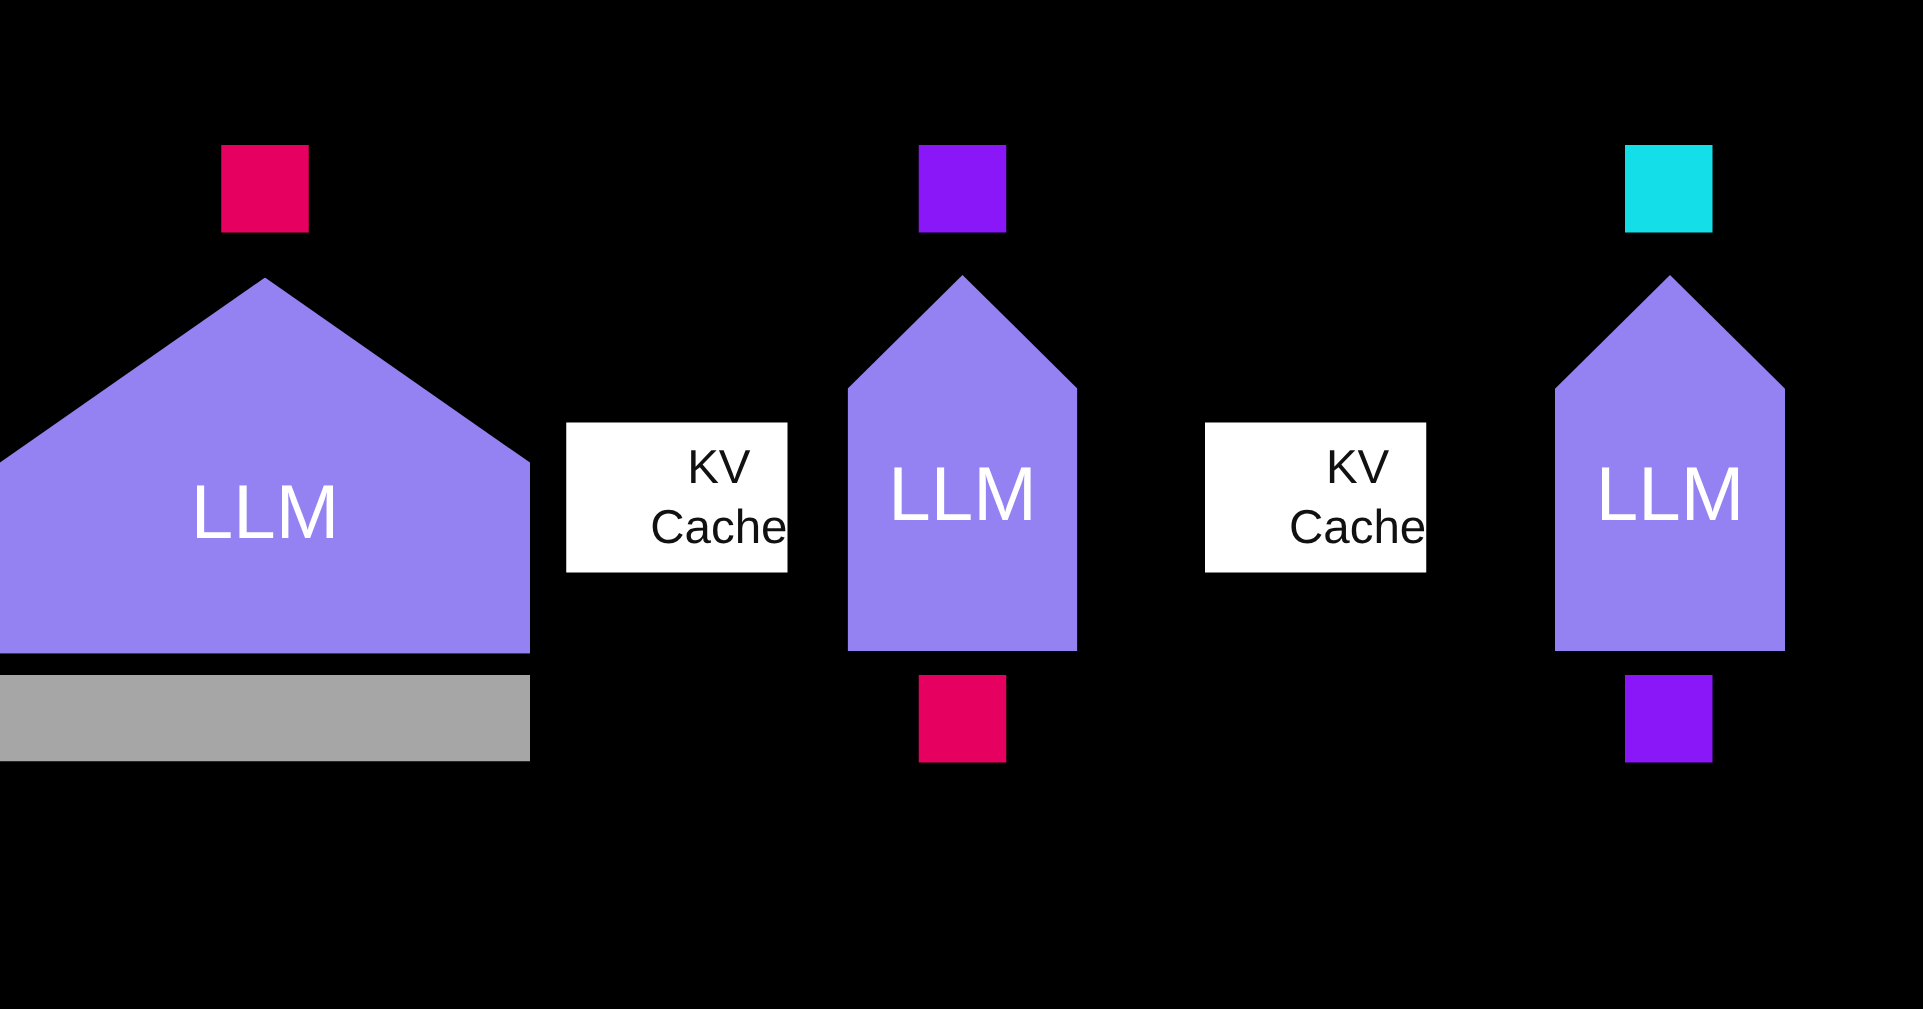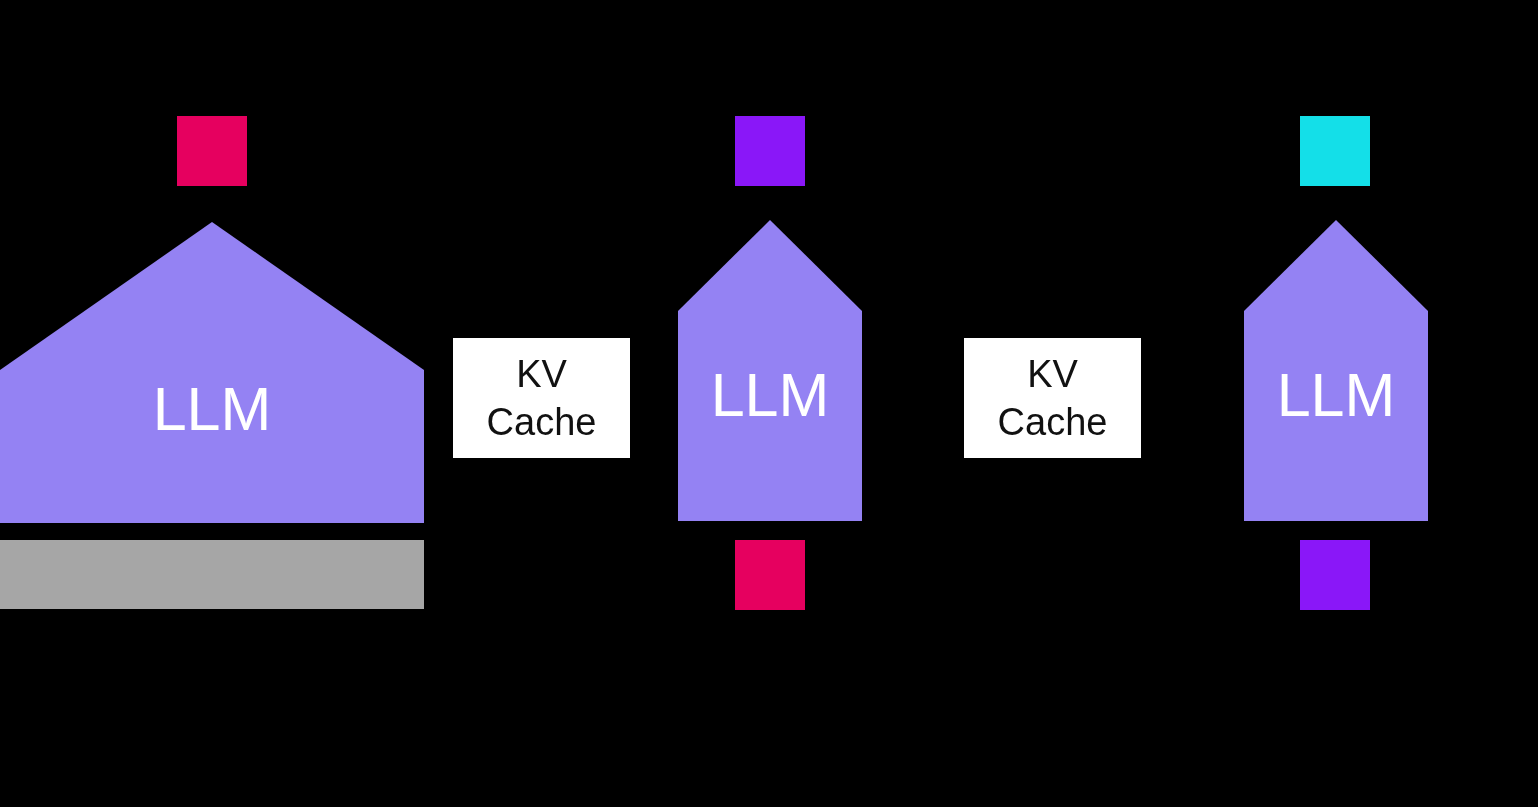--- a/index.html
+++ b/index.html
@@ -61,21 +61,21 @@
     position: absolute;
     left: 0; top: 540px;
     width: 424px; height: 69px;
   }
 
   .kv-box {
     position: absolute;
     width: 177px; height: 120px;
     display: flex;
     align-items: center;
-    justify-content: center;
+    justify-content: flex-end;
   }
   .kv-box-1 { left: 453px; top: 338px; }
   .kv-box-2 { left: 964px; top: 338px; }
   .kv-text {
     text-align: center;
     font-size: 38px;
     line-height: 48px;
     font-weight: 400;
   }
 </style>

